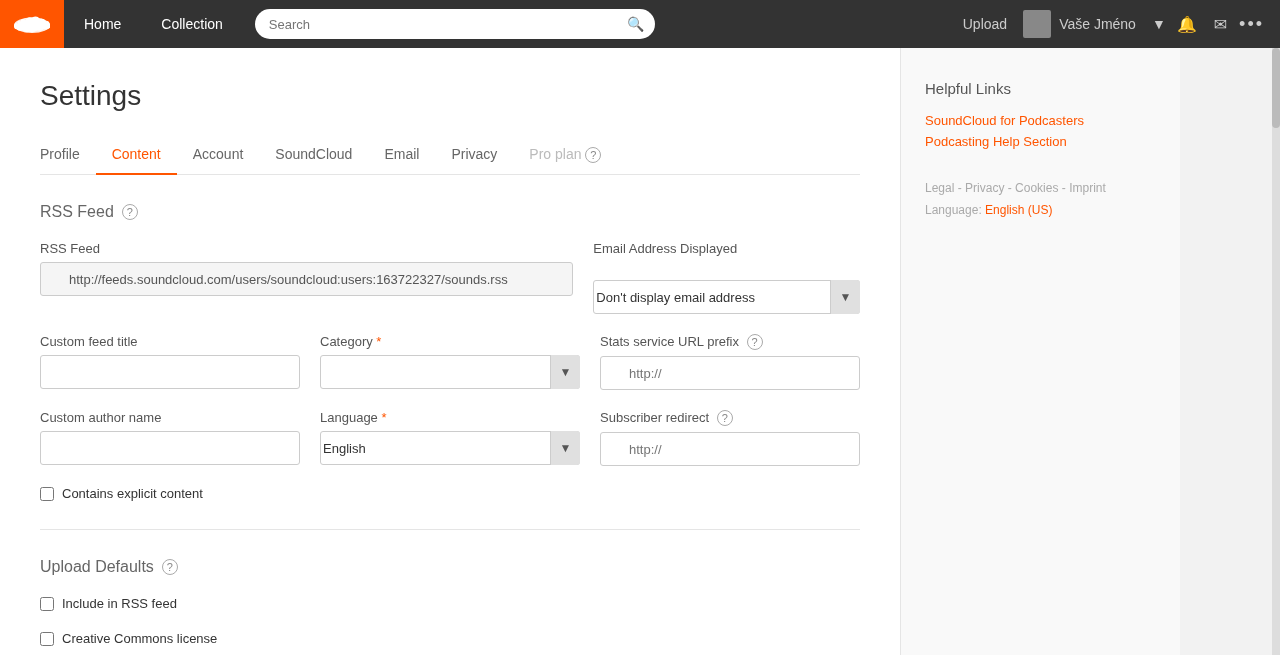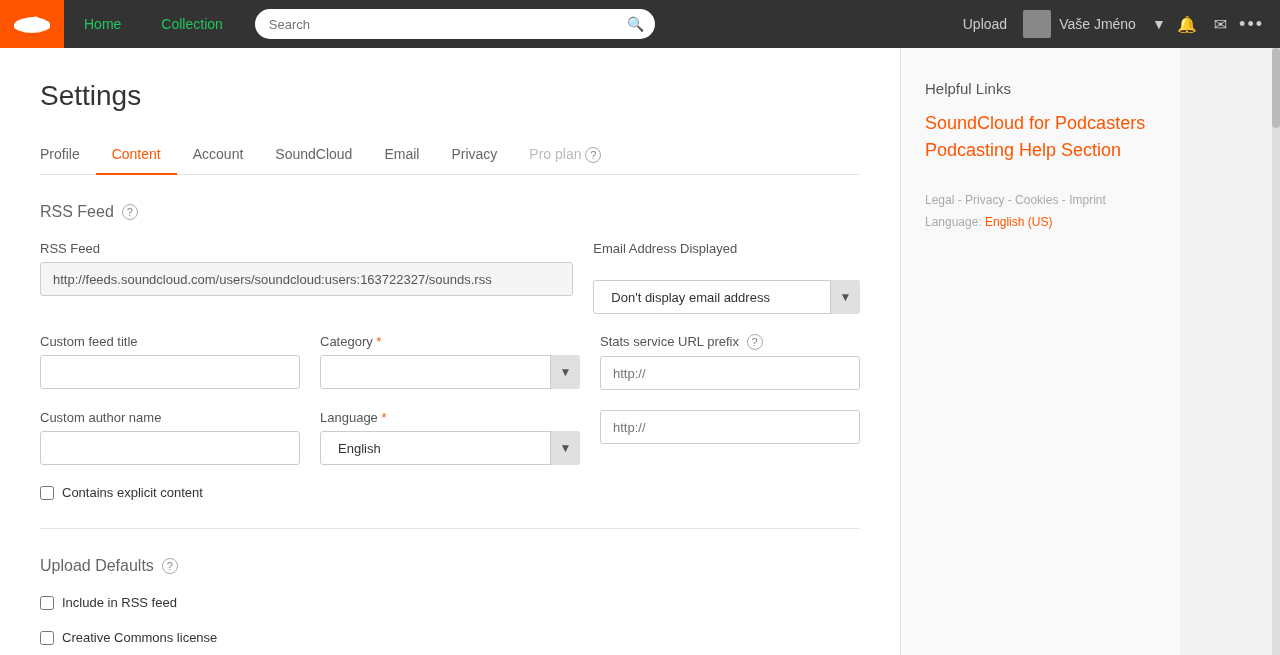--- a/index.html
+++ b/index.html
@@ -20,21 +20,21 @@
       background: #f50;
       width: 64px;
       height: 48px;
       display: flex;
       align-items: center;
       justify-content: center;
       flex-shrink: 0;
     }
     .topnav-logo svg { width: 36px; height: 22px; }
     .topnav-home, .topnav-collection {
-      color: #22c55e;
+      color: #ffffff;
       padding: 0 20px;
       height: 48px;
       display: flex;
       align-items: center;
       font-size: 14px;
       cursor: pointer;
       text-decoration: none;
     }
     .topnav-search {
       flex: 1;
@@ -198,42 +198,42 @@
       font-size: 13px;
       color: #555;
     }
     .form-label .required {
       color: #f50;
     }
     .form-input {
       height: 34px;
       border: 1px solid #ccc;
       border-radius: 3px;
-      padding: 0 12px;
+      padding: 0 28px;
       font-size: 13px;
       color: #333;
       outline: none;
       background: #fff;
     }
     .form-input.readonly {
       background: #f5f5f5;
       color: #555;
     }
 
     .form-select-wrapper {
       position: relative;
       display: flex;
       align-items: center;
     }
     .form-select {
       width: 100%;
       height: 34px;
       border: 1px solid #ccc;
       border-radius: 3px;
-      padding: 0 30px 0 17px;
+      padding: 0 30px 0 2px;
       font-size: 13px;
       color: #333;
       appearance: none;
       -webkit-appearance: none;
       background: #fff;
       outline: none;
       cursor: pointer;
     }
     .select-arrow {
       position: absolute;
@@ -278,21 +278,21 @@
     
     .sidebar-section-title {
       font-size: 15px;
       font-weight: 500;
       color: #555;
       margin-bottom: 16px;
     }
     .sidebar-link {
       display: block;
       color: #f50;
-      font-size: 18px;
+      font-size: 13px;
       text-decoration: none;
       margin-bottom: 6px;
       cursor: pointer;
     }
     .sidebar-legal {
       margin-top: 32px;
       font-size: 12px;
       color: #aaa;
     }
     .sidebar-legal a {
@@ -434,20 +434,24 @@
           <select class="form-select">
             <option selected="">English</option>
             <option>German</option>
             <option>French</option>
             <option>Spanish</option>
           </select>
           <span class="select-arrow">▼</span>
         </div>
       </div>
       <div class="form-group half">
+        <label class="form-label">
+          <span>Subscriber redirect</span>
+          <span class="help-icon" style="display:inline-flex;margin-left:4px;">?</span>
+        </label>
         <input type="text" class="form-input" placeholder="http://" style="">
       </div>
     </div>
 
     <div class="form-checkbox-row">
       <input type="checkbox" id="explicit-cb" style="">
       <label for="explicit-cb" class="form-checkbox-label">Contains explicit content</label>
     </div>
 
     <hr class="section-divider">

